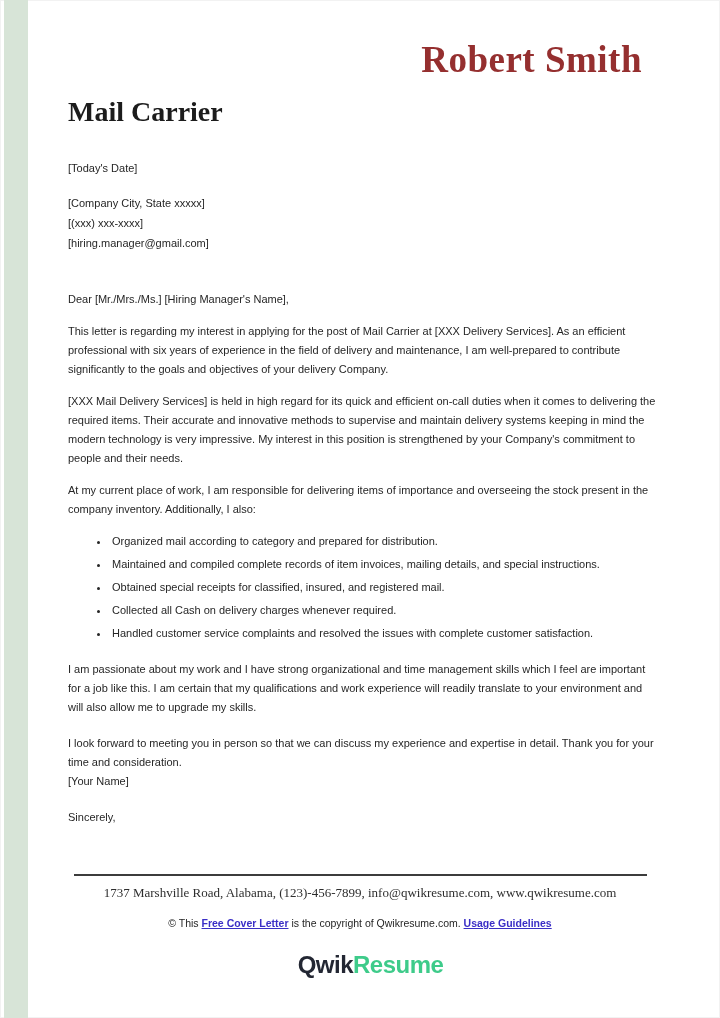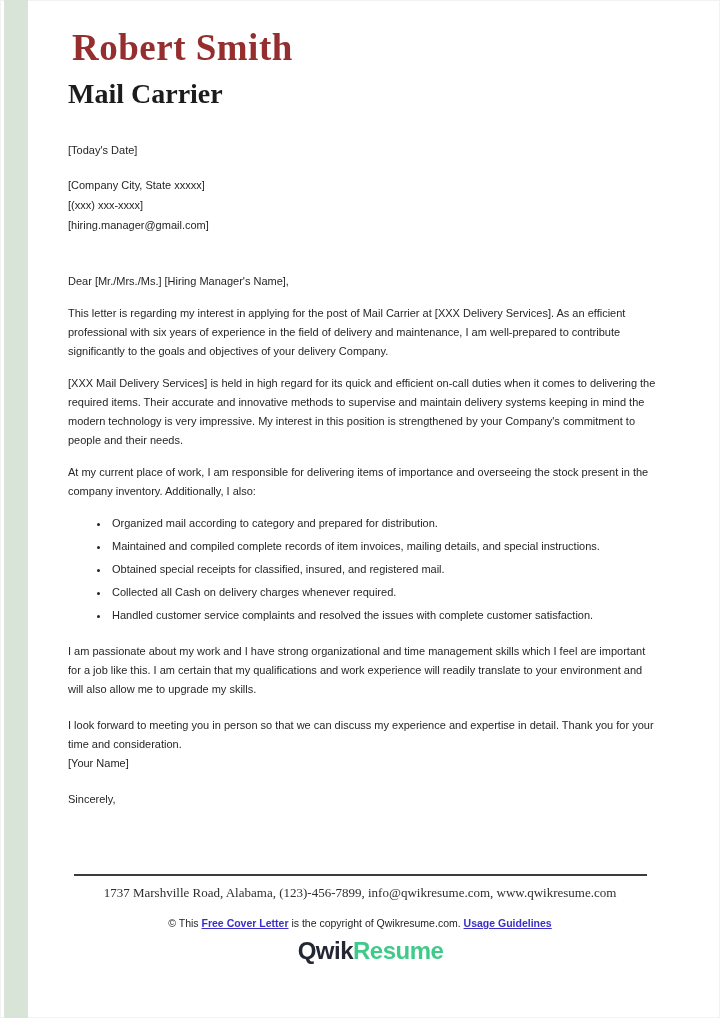--- a/index.html
+++ b/index.html
@@ -19,27 +19,28 @@
     top: 0;
     bottom: 0;
     width: 24px;
     background: var(--accent-bar-color, #d7e4d7);
   }
   .content {
     position: relative;
     padding: 24px 62px 0 68px;
   }
   .applicant-name {
-    margin: 4px;
+    margin: 16px;
     font-family: "Liberation Serif", "DejaVu Serif", serif;
     font-weight: bold;
     font-size: 37px;
     line-height: 1.1;
     color: var(--name-color, #952f2f);
     letter-spacing: 0.5px;
+    text-align: right;
   }
   .job-title {
     margin: 10px 0 0 0;
     font-family: "Liberation Serif", "DejaVu Serif", serif;
     font-weight: bold;
     font-size: 28px;
     line-height: 1.1;
     color: #1c1c1c;
   }
   .body-text { font-size: 11px; line-height: 19px; }
@@ -80,21 +81,21 @@
     font-size: 10.5px;
     color: #1f1f1f;
   }
   .footer-copyright a {
     color: var(--link-color, #3a2ec6);
     font-weight: bold;
     text-decoration: underline;
     cursor: pointer;
   }
   .logo {
-    margin-top: 10px;
+    margin-top: 24px;
     font-size: 24px;
     font-weight: bold;
     letter-spacing: -0.5px;
     line-height: 1;
     padding-left: 21px;
   }
   .logo-qwik { color: var(--logo-dark, #232733); }
   .logo-resume { color: var(--logo-green, #3ecb8a); }
 </style>
 </head>

